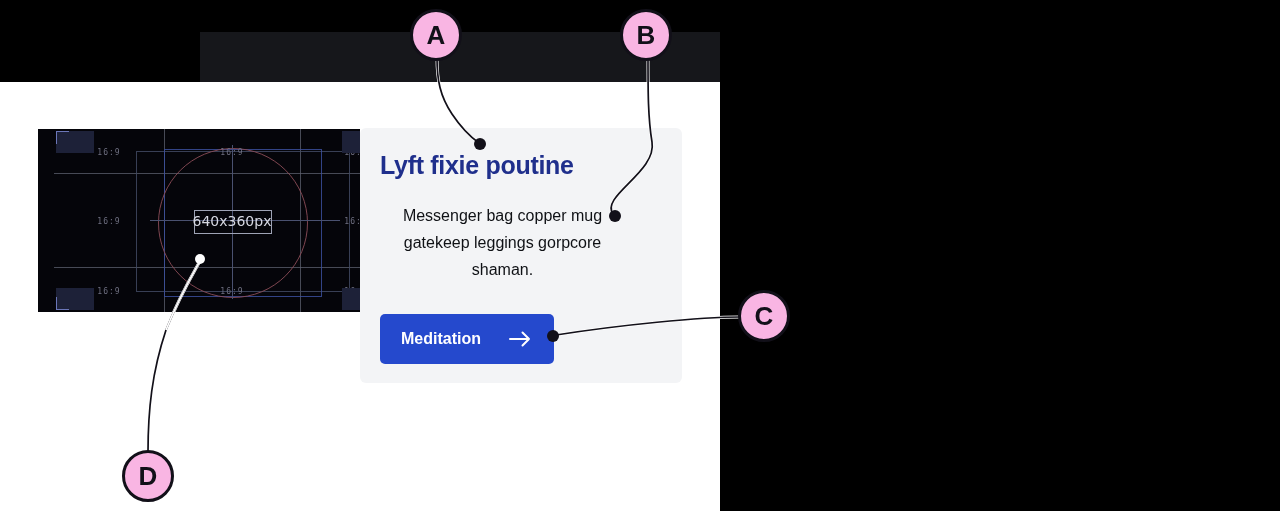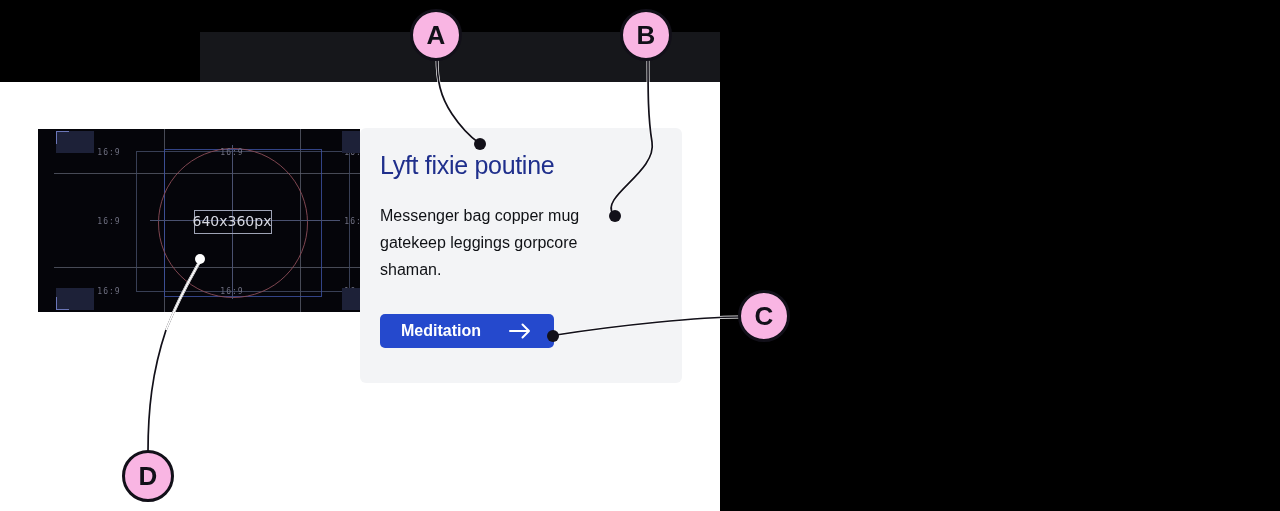--- a/index.html
+++ b/index.html
@@ -153,37 +153,38 @@
     position: absolute;
     left: 360px; top: 128px;
     width: 322px; height: 255px;
     background: #f3f4f6;
     border-radius: 6px;
   }
   .card-title {
     position: absolute;
     left: 20px; top: 23px;
     font-size: 25px;
-    font-weight: normal;
+    font-weight: bold;
     color: #1f2f8c;
     letter-spacing: -0.3px;
     white-space: nowrap;
   }
   .card-body {
     position: absolute;
     left: 20px; top: 74px;
     width: 245px;
     font-size: 16px;
     line-height: 27px;
     color: #0f1115;
+    text-align: center;
   }
   .cta-button {
     position: absolute;
     left: 20px; top: 186px;
-    width: 174px; height: 34px;
+    width: 174px; height: 50px;
     background: #2549cd;
     border-radius: 5px;
     border: none;
     display: flex;
     align-items: center;
     justify-content: space-between;
     padding: 0 22px 0 21px;
     box-sizing: border-box;
     cursor: pointer;
   }

